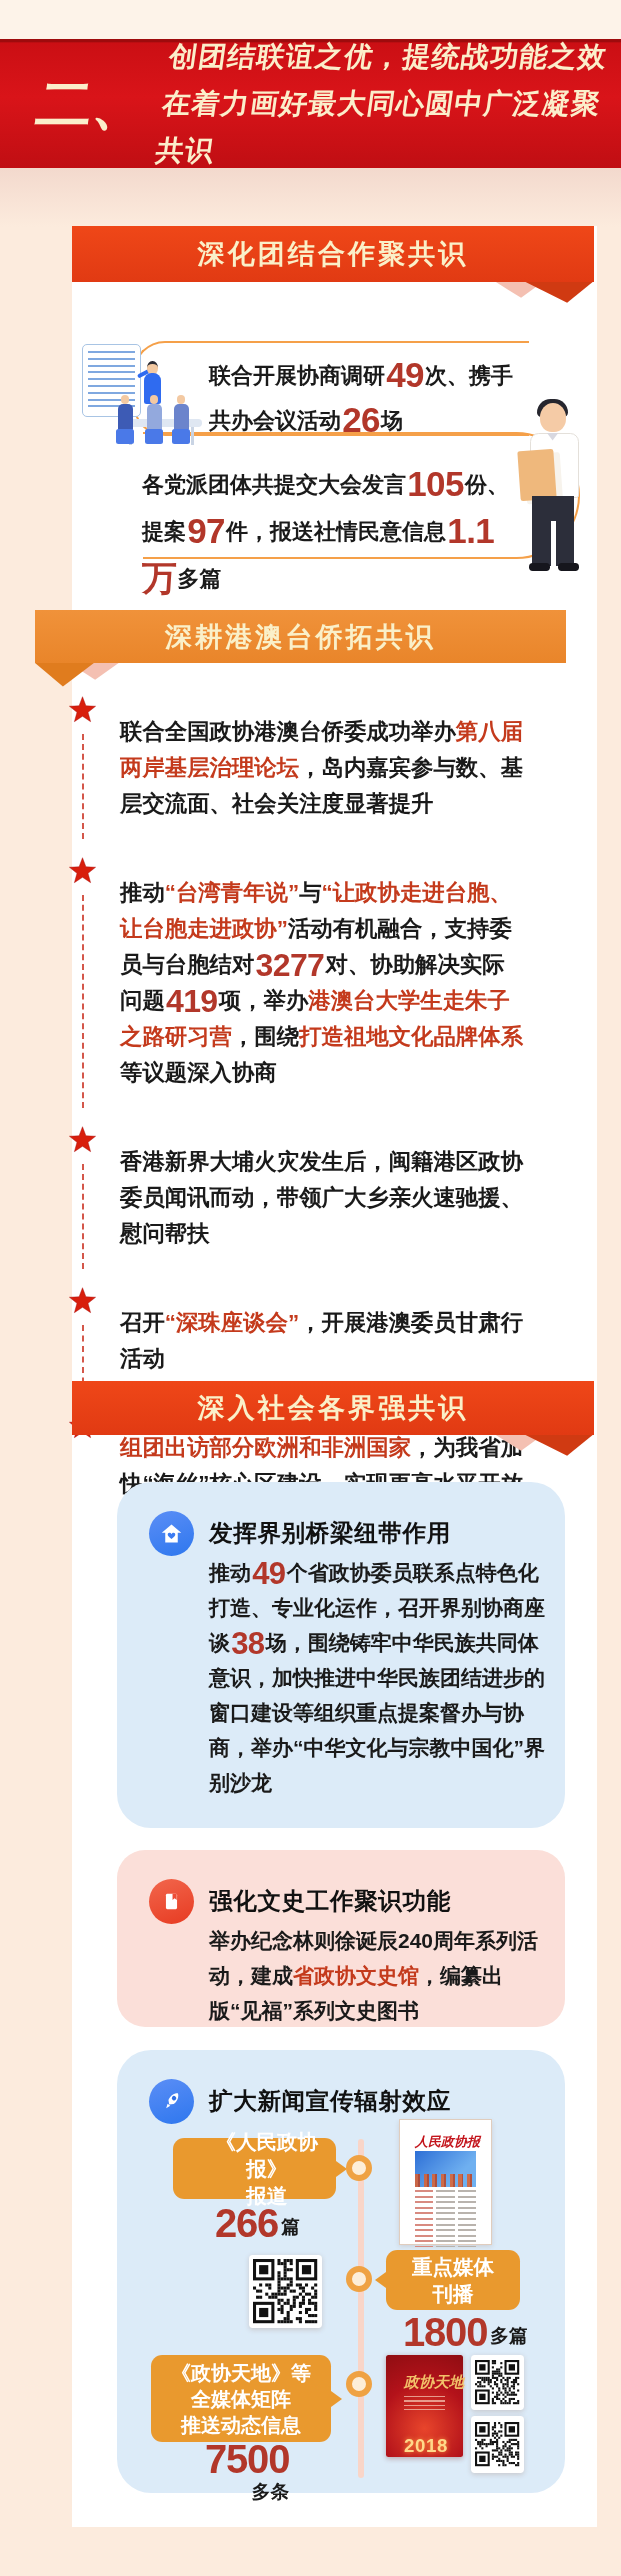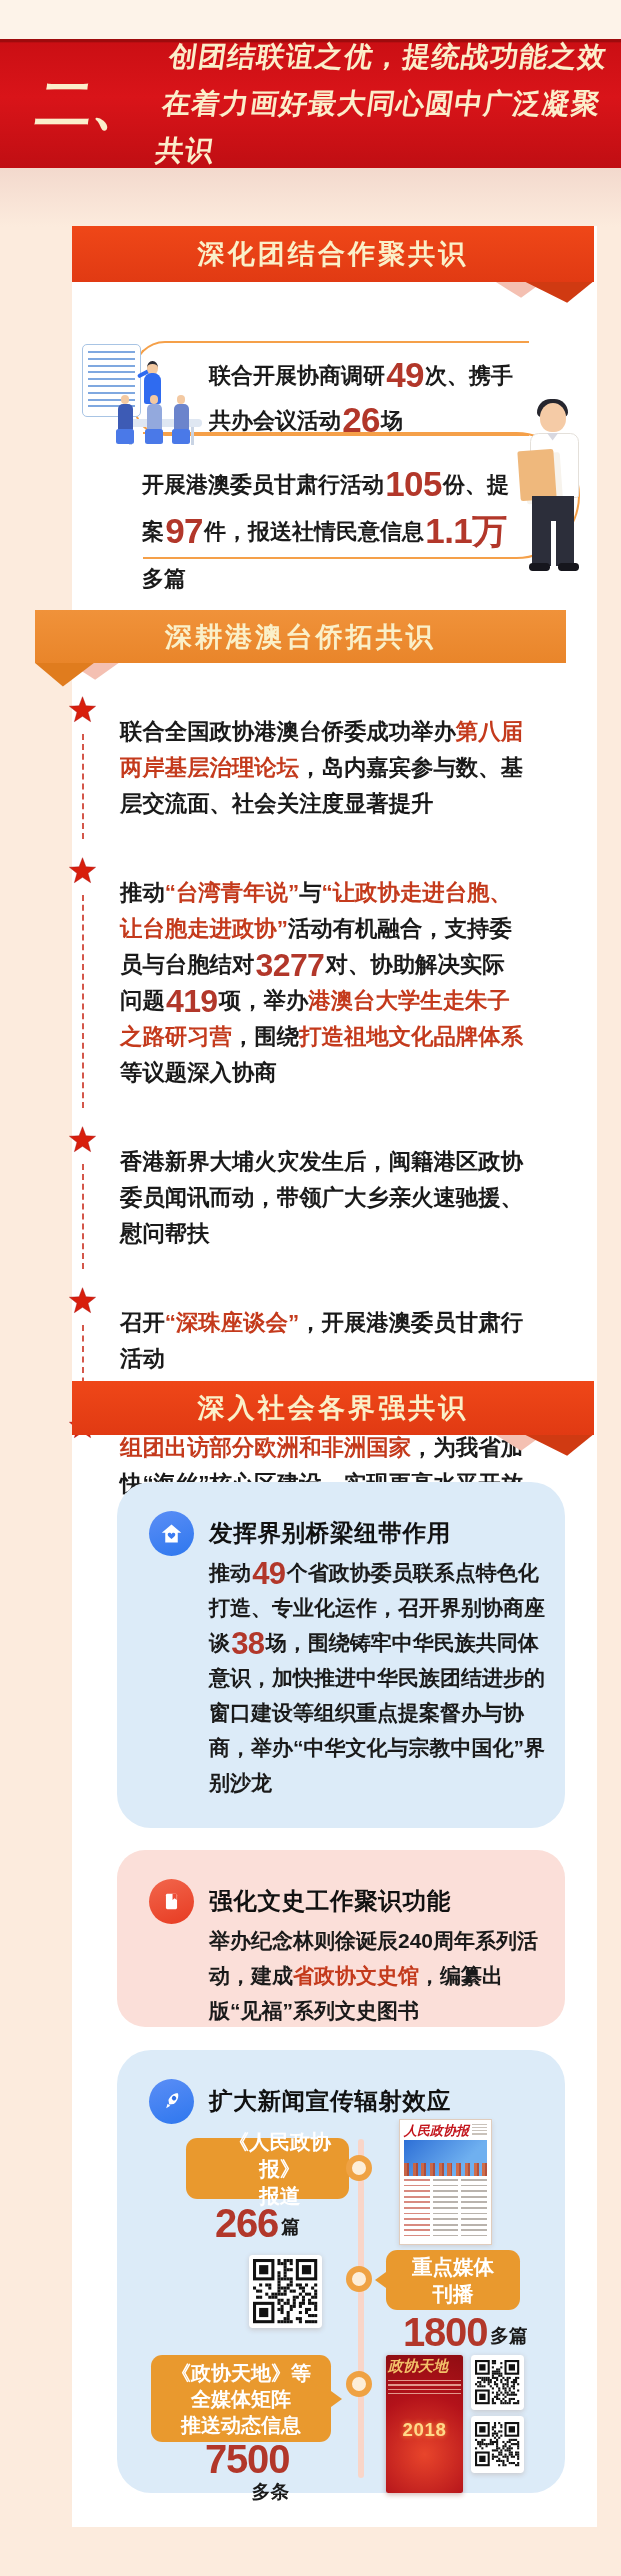--- a/index.html
+++ b/index.html
@@ -84,34 +84,34 @@
       line-height:27px;display:flex;align-items:center;justify-content:center;text-align:center;z-index:4;padding:5px 3.7px;box-sizing:border-box;}
   .bubble.ar-right::after{content:"";position:absolute;right:-10.6px;top:50%;margin-top:-8px;
       border:8px solid transparent;border-right:0;border-left:11.8px solid #e9992e;}
   .bubble.ar-left::after{content:"";position:absolute;left:-10.6px;top:50%;margin-top:-8px;
       border:8px solid transparent;border-left:0;border-right:11.8px solid #e9992e;}
   .count{position:absolute;display:flex;align-items:flex-end;gap:3.1px;z-index:4;}
   .count .n{font-size:40px;font-weight:bold;color:#b2372a;line-height:0.85;letter-spacing:-1.2px;}
   .count .u{font-size:18.7px;color:#1a1a1a;font-weight:bold;}
   
   .news{position:absolute;left:399px;top:2119px;width:93px;height:126px;background:#fff;border:0.6px solid #e0cdbe;
-      box-shadow:0 1.9px 5px rgba(120,60,30,.15);padding:4px;box-sizing:border-box;z-index:4;}
+      box-shadow:0 1.9px 5px rgba(120,60,30,.15);padding:15px;box-sizing:border-box;z-index:4;}
   .news-head{display:flex;gap:2.5px;align-items:flex-start;}
   .news-title{font-family:"Liberation Serif","DejaVu Serif",serif;font-style:italic;font-weight:bold;
       color:#c3151c;font-size:13px;line-height:13.7px;white-space:nowrap;}
   .news-minilines{flex:1;height:12.4px;background:repeating-linear-gradient(#c9c2ba 0 1.2px,transparent 1.2px 3.1px);}
   .news-photo{margin-top:2.5px;height:36px;background:linear-gradient(135deg,#2d6fd6,#6fb0f0 70%);position:relative;}
   .news-photo::after{content:"";position:absolute;left:0;bottom:0;width:100%;height:13.7px;opacity:.8;
       background:repeating-linear-gradient(90deg,#e85c20 0 3.1px,#c23a12 3.1px 5px,transparent 5px 8.7px);}
   .news-cols{display:flex;gap:3.1px;margin-top:3.1px;}
   .news-col{flex:1;height:57px;background:repeating-linear-gradient(#b9b3ad 0 1.9px,transparent 1.9px 5.6px);}
   .news-col.red{background:repeating-linear-gradient(#d88a80 0 1.9px,transparent 1.9px 5.6px);}
-  .mag{position:absolute;left:386px;top:2355px;width:77px;height:138px;border-radius:2.5px;z-index:4;
+  .mag{position:absolute;left:386px;top:2355px;width:77px;height:102px;border-radius:2.5px;z-index:4;
       background:radial-gradient(circle at 50% 72%,#e8452b 0,#b3121a 55%,#8f0d12 100%);
-      box-shadow:0 1.9px 5px rgba(120,30,20,.3);padding:2px;box-sizing:border-box;}
+      box-shadow:0 1.9px 5px rgba(120,30,20,.3);padding:18px;box-sizing:border-box;}
   .mag-title{font-family:"Liberation Serif","DejaVu Serif",serif;font-style:italic;font-weight:bold;
       color:#f2c169;font-size:15px;white-space:nowrap;}
   .mag-lines{margin-top:3.7px;height:16px;background:repeating-linear-gradient(#f0b9a8 0 1.2px,transparent 1.2px 4.4px);opacity:.8;}
   .mag-year{margin-top:23.6px;text-align:center;font-size:18.7px;font-weight:bold;color:#ffd98a;text-shadow:0 0 5px #ff9a40;letter-spacing:0.6px;}
   .qr{position:absolute;background:#fff;border-radius:3.7px;box-shadow:0 1.9px 5px rgba(120,60,30,.18);padding:4.4px;box-sizing:border-box;z-index:4;}
   .qr svg{display:block;width:100%;height:100%;}
   
 </style>
 </head>
 <body>
@@ -145,21 +145,21 @@
     <div class="presenter-head"></div>
     <div class="presenter-body"></div>
     <div class="mtable"></div>
     <div class="sit sit1"></div>
     <div class="sit sit2"></div>
     <div class="sit sit3"></div>
   </div>
 
   <div class="s1-text" style="left:209px;top:353px;width:323px;line-height:45px;"><span>联合开展协商调研</span><span class="seg-num">49</span><span>次、携手共办会议活动</span><span class="seg-num">26</span><span>场</span></div>
 
-  <div class="s1-text" style="left:142px;top:461px;width:379px;line-height:47px;"><span>开展港澳委员甘肃行活动</span><span class="seg-num">105</span><span>份、提案</span><span class="seg-num">97</span><span>件，报送社情民意信息</span><span class="seg-num">1.1万</span><span>多篇</span></div>
+  <div class="s1-text" style="left:142px;top:461px;width:379px;line-height:47px;"><span>各党派团体共提交大会发言</span><span class="seg-num">105</span><span>份、提案</span><span class="seg-num">97</span><span>件，报送社情民意信息</span><span class="seg-num">1.1万</span><span>多篇</span></div>
 
   <div class="illu-man">
     <div class="man-hair"></div>
     <div class="man-head"></div>
     <div class="man-shirt"></div>
     <div class="man-collar"></div>
     <div class="man-folder"></div>
     <div class="man-pants"></div>
     <div class="man-shoes"></div>
   </div>
@@ -258,21 +258,21 @@
           <circle cx="18" cy="12" r="3.2" fill="#2f6fe4"></circle>
           <path d="M15.5 24 L18 30.5 L20.5 24 Z" fill="#ffffff"></path>
         </g>
       </svg>
     </div>
     <div class="card-title">扩大新闻宣传辐射效应</div>
   </div>
 
   <div class="tl-line"></div>
 
-  <div class="bubble ar-right" style="left:186px;top:2138px;width:163px;height:61px;padding-left:28px;">
+  <div class="bubble ar-right" style="left:173px;top:2138px;width:163px;height:61px;padding-left:28px;">
     <div>《人民政协报》<br>报道</div>
   </div>
   <div class="node" style="left:346px;top:2155px;"></div>
   <div class="count" style="left:215px;top:2206px;">
     <span class="n">266</span>
     <span class="u">篇</span>
   </div>
   <div class="news">
     <div class="news-head">
       <div class="news-title">人民政协报</div>

